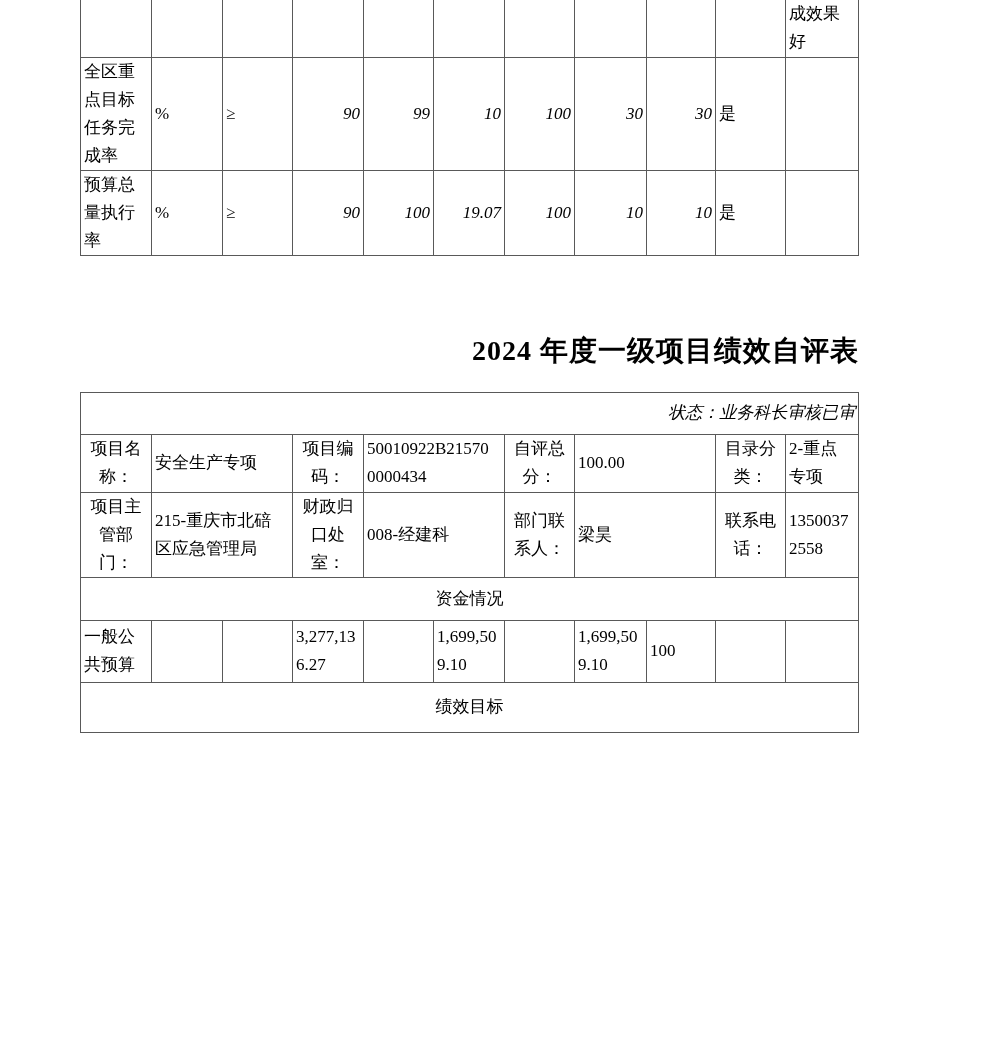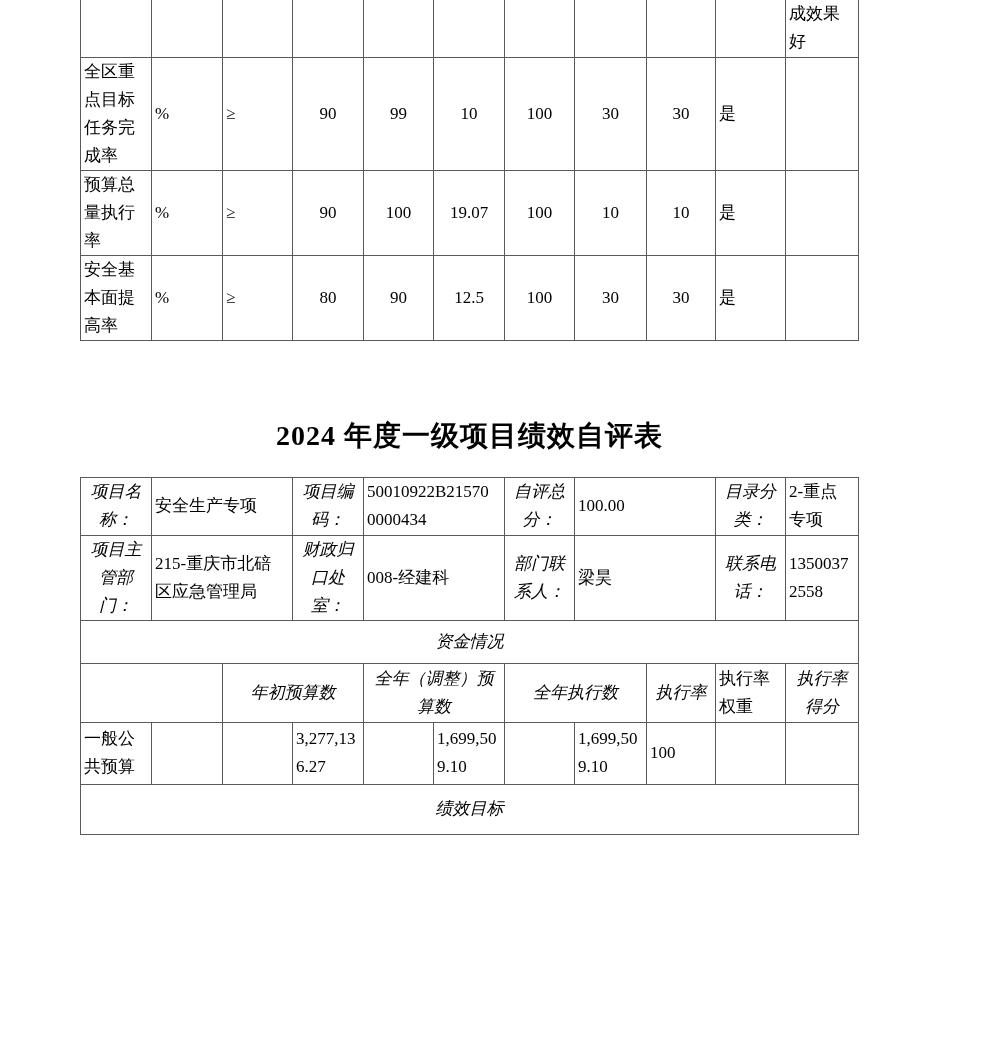--- a/index.html
+++ b/index.html
@@ -15,29 +15,29 @@
   table.t td{
     border:1px solid #595959;
     font-size:17px;line-height:28px;
     padding:0 3px;vertical-align:middle;
     white-space:pre-line;overflow:hidden;
     word-break:break-all;
   }
   table.t1 tr.r0 td{border-top:none;}
   .vtop{vertical-align:top;}
   .al{text-align:left;}
-  .ac{text-align:center;font-style:italic;}
-  .ar{text-align:center;padding-right:4px;}
+  .ac{text-align:center;}
+  .ar{text-align:right;padding-right:4px;font-style:italic;}
   .h42{height:42px}.h56{height:56px}.h57{height:57px}.h58{height:58px}
   .h59{height:59px}.h62{height:62px}.h80{height:80px}.h83{height:83px}
   .h84{height:84px}.h85{height:85px}.h111{height:111px}.h43{height:43px}
   .h50{height:50px}
   .title-wrap{
     height:136px;box-sizing:border-box;padding-top:78px;
-    text-align:center;
+    text-align:right;
   }
   .title-wrap h1{
     margin:0;font-size:28px;line-height:34px;font-weight:bold;
     letter-spacing:1px;
   }
 </style>
 </head>
 <body>
 
 <div class="sheet">
@@ -95,35 +95,20 @@
       <td class="al">≥</td>
       <td class="ar">90</td>
       <td class="ar">100</td>
       <td class="ar">19.07</td>
       <td class="ar">100</td>
       <td class="ar">10</td>
       <td class="ar">10</td>
       <td class="al">是</td>
       <td class="al"></td>
     </tr>
-    <tr class="h83">
-      <td class="al">安全基
-本面提
-高率</td>
-      <td class="al">%</td>
-      <td class="al">≥</td>
-      <td class="ar">80</td>
-      <td class="ar">90</td>
-      <td class="ar">12.5</td>
-      <td class="ar">100</td>
-      <td class="ar">30</td>
-      <td class="ar">30</td>
-      <td class="al">是</td>
-      <td class="al"></td>
-    </tr>
   </tbody>
     </table>
 
   <div class="title-wrap">
     <h1>2024 年度一级项目绩效自评表</h1>
   </div>
 
   <table class="t t2">
     <colgroup>
       <col style="width:71px">
@@ -132,20 +117,23 @@
       <col style="width:71px">
         <col style="width:70px">
         <col style="width:71px">
       <col style="width:70px">
         <col style="width:72px">
         <col style="width:69px">
       <col style="width:70px">
         <col style="width:73px">
     </colgroup>
     <tbody>
+        <tr class="h42">
+      <td colspan="11" class="ar">状态：业务科长审核已审</td>
+    </tr>
     <tr class="h58">
       <td class="ac">项目名
 称：</td>
       <td colspan="2" class="al">安全生产专项</td>
       <td class="ac">项目编
 码：</td>
       <td colspan="2" class="al">50010922B21570
 0000434</td>
       <td class="ac">自评总
 分：</td>
@@ -169,32 +157,20 @@
 系人：</td>
       <td colspan="2" class="al">梁昊</td>
       <td class="ac">联系电
 话：</td>
       <td class="al">1350037
 2558</td>
     </tr>
     <tr class="h43">
       <td colspan="11" class="ac">资金情况</td>
     </tr>
-    <tr class="h59">
-      <td colspan="2" class="ac"></td>
-      <td colspan="2" class="ac">年初预算数</td>
-      <td colspan="2" class="ac">全年（调整）预
-算数</td>
-      <td colspan="2" class="ac">全年执行数</td>
-      <td class="ac">执行率</td>
-      <td class="al">执行率
-权重</td>
-      <td class="ac">执行率
-得分</td>
-    </tr>
     <tr class="h62">
       <td class="al">一般公
 共预算</td>
       <td class="al"></td>
       <td class="al"></td>
       <td class="al">3,277,13
 6.27</td>
       <td class="al"></td>
       <td class="al">1,699,50
 9.10</td>

